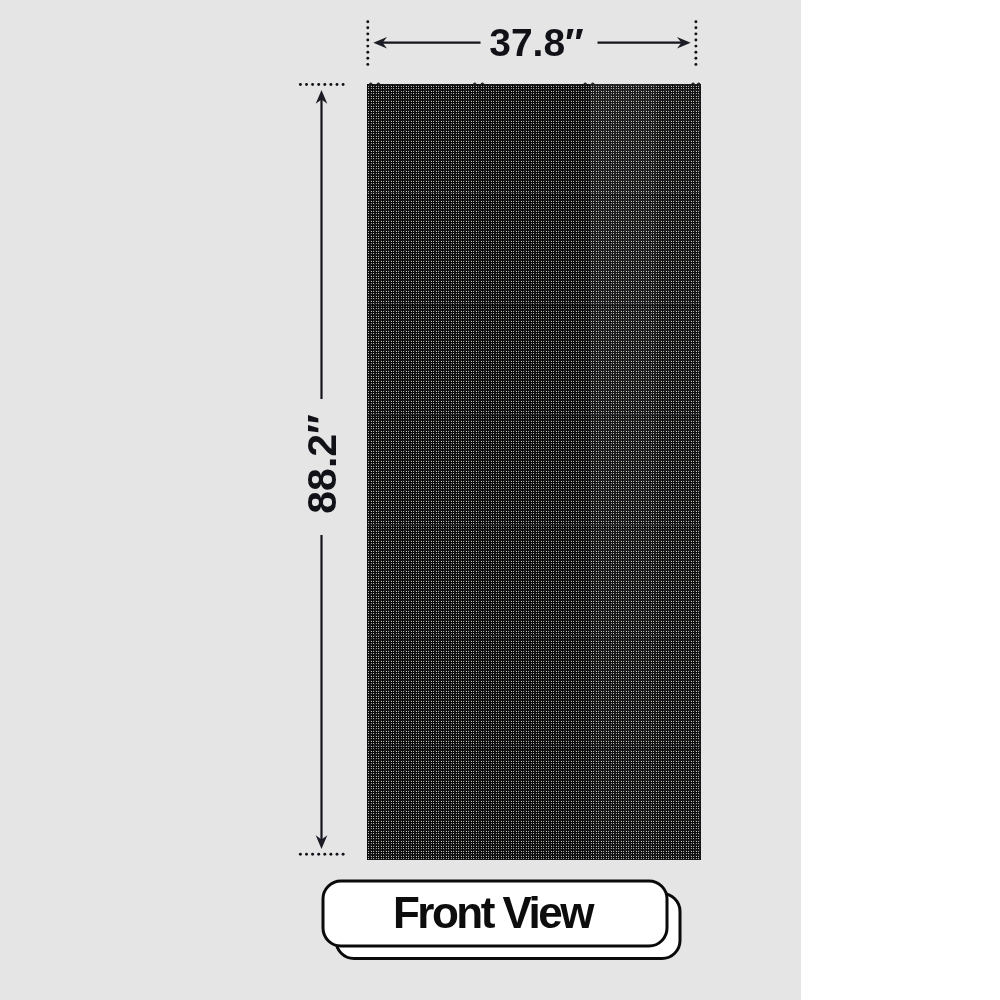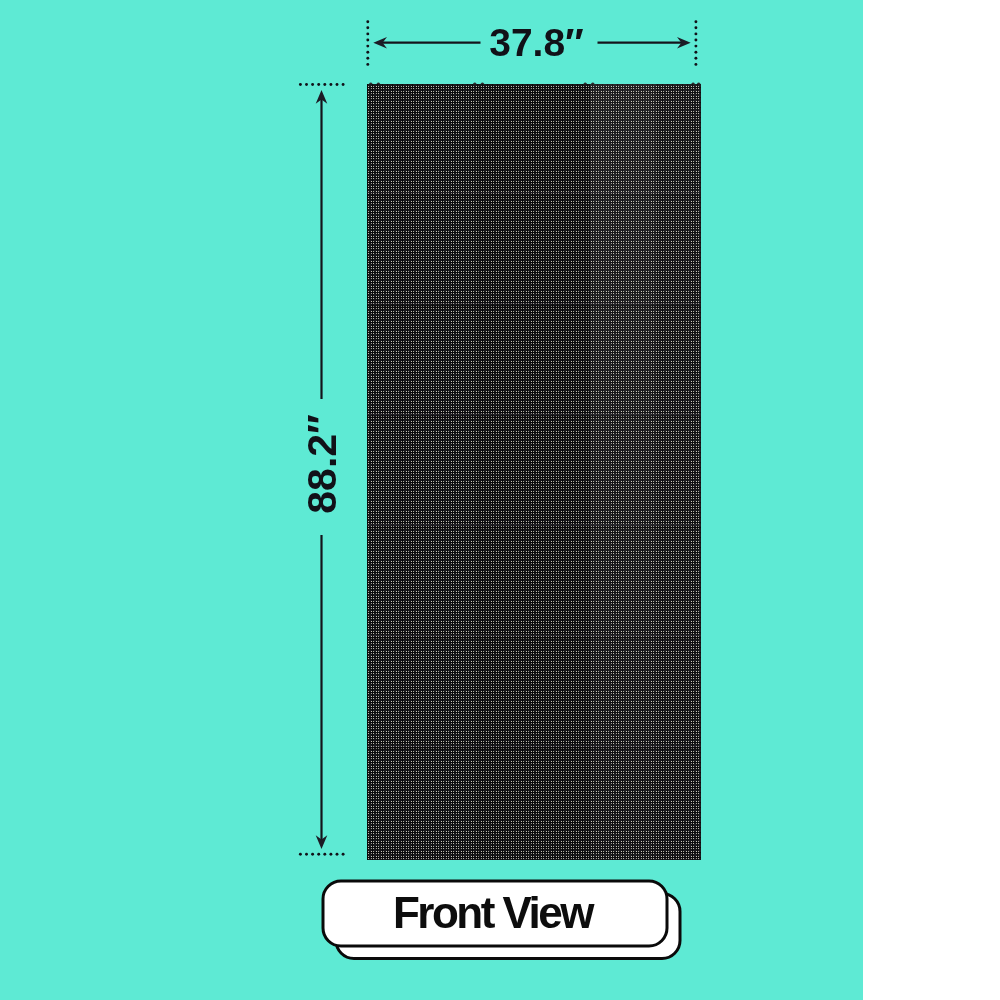--- a/index.html
+++ b/index.html
@@ -1,16 +1,16 @@
 <!DOCTYPE html>
 <html><head>
 <meta charset="utf-8">
 <style>
   html,body{margin:0;padding:0;background:#ffffff;}
-  .page{position:relative;width:863px;height:1000px;background:#5eead4;overflow:hidden;
+  .page{position:relative;width:801px;height:1000px;background:#e5e5e5;overflow:hidden;
         font-family:"Liberation Sans", sans-serif;}
 </style>
 </head>
 <body>
 <div class="page">
 <svg width="1000" height="1000" viewBox="0 0 1000 1000" xmlns="http://www.w3.org/2000/svg">
   <defs>
     <linearGradient id="bandgrad" x1="0" y1="0" x2="0" y2="1">
       <stop offset="0" stop-color="#ffffff" stop-opacity="0.065"></stop>
       <stop offset="0.45" stop-color="#ffffff" stop-opacity="0.045"></stop>

